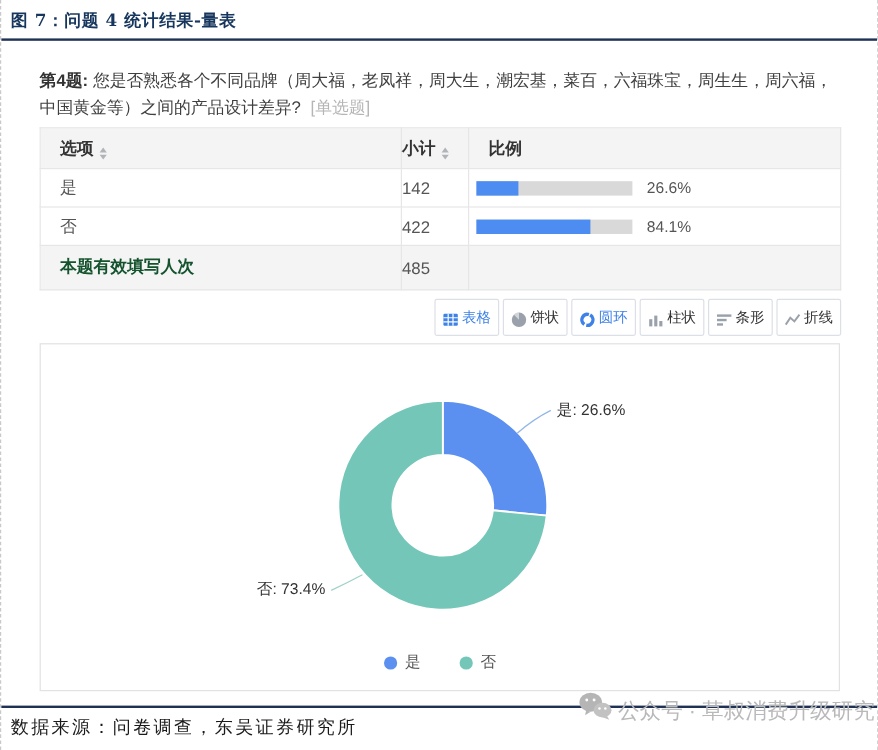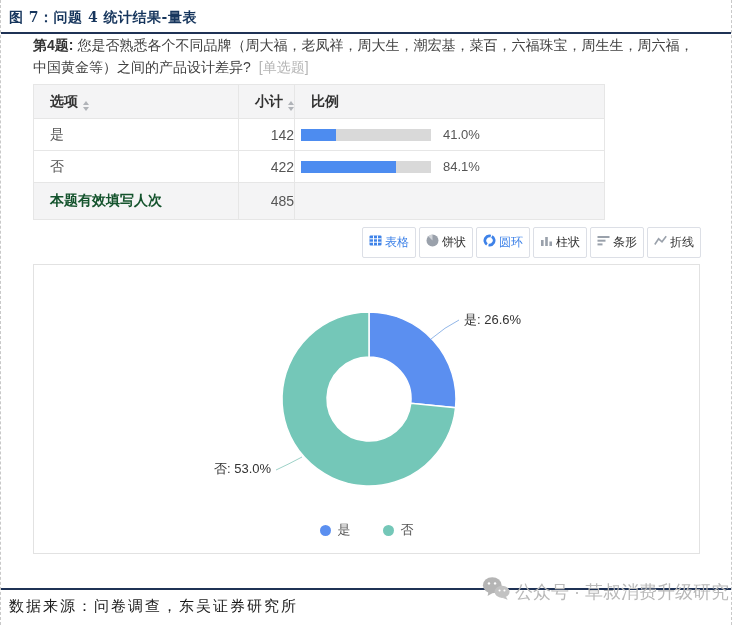--- a/index.html
+++ b/index.html
@@ -11,49 +11,49 @@
     font-family:"Liberation Sans", sans-serif;
   }
   .fig-title {
     padding:9px 24px 5px 8px;
     font-family:"DejaVu Serif", serif;
     font-size:14px; font-weight:bold; color:#17365d; letter-spacing:0.5px;
   }
   .top-rule { height:2px; background:#1f3255; }
   .content { padding:0 32px; }
   .question {
-    font-size:14px; line-height:22px; color:#404040; width:668px;
+    margin-top:22px; font-size:14px; line-height:22px; color:#404040; width:668px;
   }
   .q-prefix { font-weight:bold; color:#333; margin-right:4px; }
   .q-tag { color:#b5b5b5; margin-left:8px; }
   table.stats {
-    margin-top:6px; width:572px; border-collapse:collapse; font-size:14px; color:#555;
+    margin-top:6px; width:668px; border-collapse:collapse; font-size:14px; color:#555;
   }
   table.stats th, table.stats td { border:1px solid #e6e6e6; }
   table.stats th {
     background:#f4f4f5; height:34px; text-align:left; padding-left:16px;
     color:#333; font-weight:bold; font-size:14px;
   }
   table.stats td { height:32px; padding-left:16px; background:#fff; }
-  table.stats .col-count { width:56px; text-align:right; padding-left:0; }
+  table.stats .col-count { width:56px; text-align:left; padding-left:0; }
   table.stats .col-ratio { width:310px; }
   table.stats td.ratio-cell { padding-left:6px; }
   table.stats tr.footer-row td { background:#f4f4f5; height:37px; }
   table.stats tr.footer-row .footer-label { font-weight:bold; color:#14532d; }
   .sort { display:inline-flex; flex-direction:column; gap:2px; margin-left:5px; vertical-align:1px; }
   .sort i { display:block; width:0; height:0; border-left:3.5px solid transparent; border-right:3.5px solid transparent; }
   .sort .up { border-bottom:4px solid #b0b3b8; }
   .sort .down { border-top:4px solid #b0b3b8; }
   .ratio-wrap { display:flex; align-items:center; }
   .bar-track { width:130px; height:12px; background:#d9d9d9; }
   .bar-fill { height:12px; width:0; }
   .pct { margin-left:12px; font-size:13px; color:#555; }
   .toolbar { margin-top:7px; width:668px; display:flex; justify-content:flex-end; gap:3px; }
   .chart-btn {
-    display:inline-flex; align-items:flex-start; gap:3px; padding:6px 6px;
+    display:inline-flex; align-items:flex-end; gap:3px; padding:6px 6px;
     border:1px solid #dcdfe6; background:#fff; border-radius:2px;
     font-size:12px; color:#333; cursor:pointer; font-family:"Liberation Sans",sans-serif;
   }
   .chart-btn .btn-icon { color:#9aa1ab; display:inline-flex; }
   .chart-btn.active { color:#3e82e8; }
   .chart-btn.active .btn-icon { color:#3e82e8; }
   .chart-box {
     position:relative; margin-top:6px; width:667px; height:290px;
     border:1px solid #e2e2e2; background:#fff;
   }
@@ -110,21 +110,21 @@
       </thead>
       <tbody>
         <tr>
           <td>是</td>
           <td class="col-count">142</td>
           <td class="ratio-cell">
             <div class="ratio-wrap">
               <div class="bar-track">
                   <div class="bar-fill" style="width: 34.6px; background: rgb(77, 140, 240);"></div>
                 </div>
-              <span class="pct">41.0%</span>
+              <span class="pct">26.6%</span>
             </div>
           </td>
         </tr>
         <tr>
           <td>否</td>
           <td class="col-count">422</td>
           <td class="ratio-cell">
             <div class="ratio-wrap">
               <div class="bar-track">
                   <div class="bar-fill" style="width: 95.4px; background: rgb(77, 140, 240);"></div>
@@ -206,21 +206,21 @@
     <div class="chart-box">
       <svg class="donut-svg" width="665" height="290" viewBox="0 0 665 290">
         <g id="donut-slices">
             <path d="M335.00 47.00 A87 87 0 0 1 421.56 142.73 L376.79 138.22 A42 42 0 0 0 335.00 92.00 Z" fill="#5b8ff0" stroke="#fff" stroke-width="1.5"></path>
             <path d="M421.56 142.73 A87 87 0 1 1 335.00 47.00 L335.00 92.00 A42 42 0 1 0 376.79 138.22 Z" fill="#74c7b8" stroke="#fff" stroke-width="1.5"></path>
           </g>
         <path d="M397 74 Q411 62 425 55" fill="none" stroke="#93b7e8" stroke-width="1"></path>
         <path d="M268 192 Q255 199 242 205" fill="none" stroke="#9ed2c8" stroke-width="1"></path>
       </svg>
       <div class="donut-label yes">是: 26.6%</div>
-      <div class="donut-label no">否: 53.0%</div>
+      <div class="donut-label no">否: 73.4%</div>
       <div class="legend">
         <span class="legend-item">
           <span class="legend-dot" style="background: rgb(91, 143, 240);"></span>
           <span>是</span>
         </span>
         <span class="legend-item">
           <span class="legend-dot" style="background: rgb(116, 199, 184);"></span>
           <span>否</span>
         </span>
       </div>

